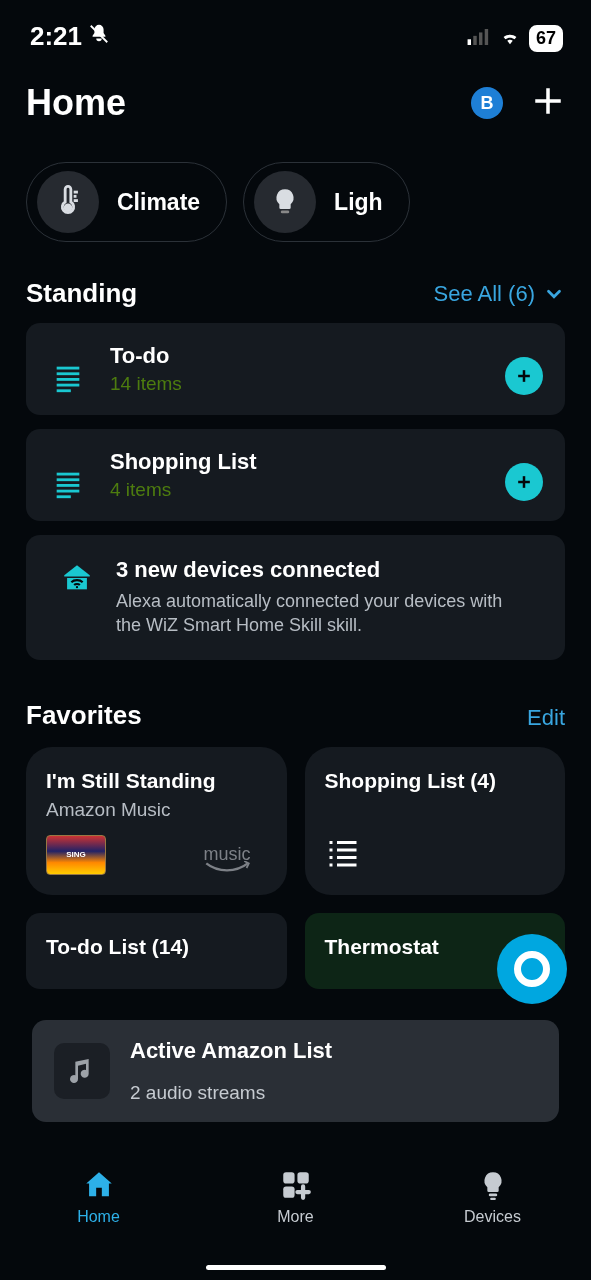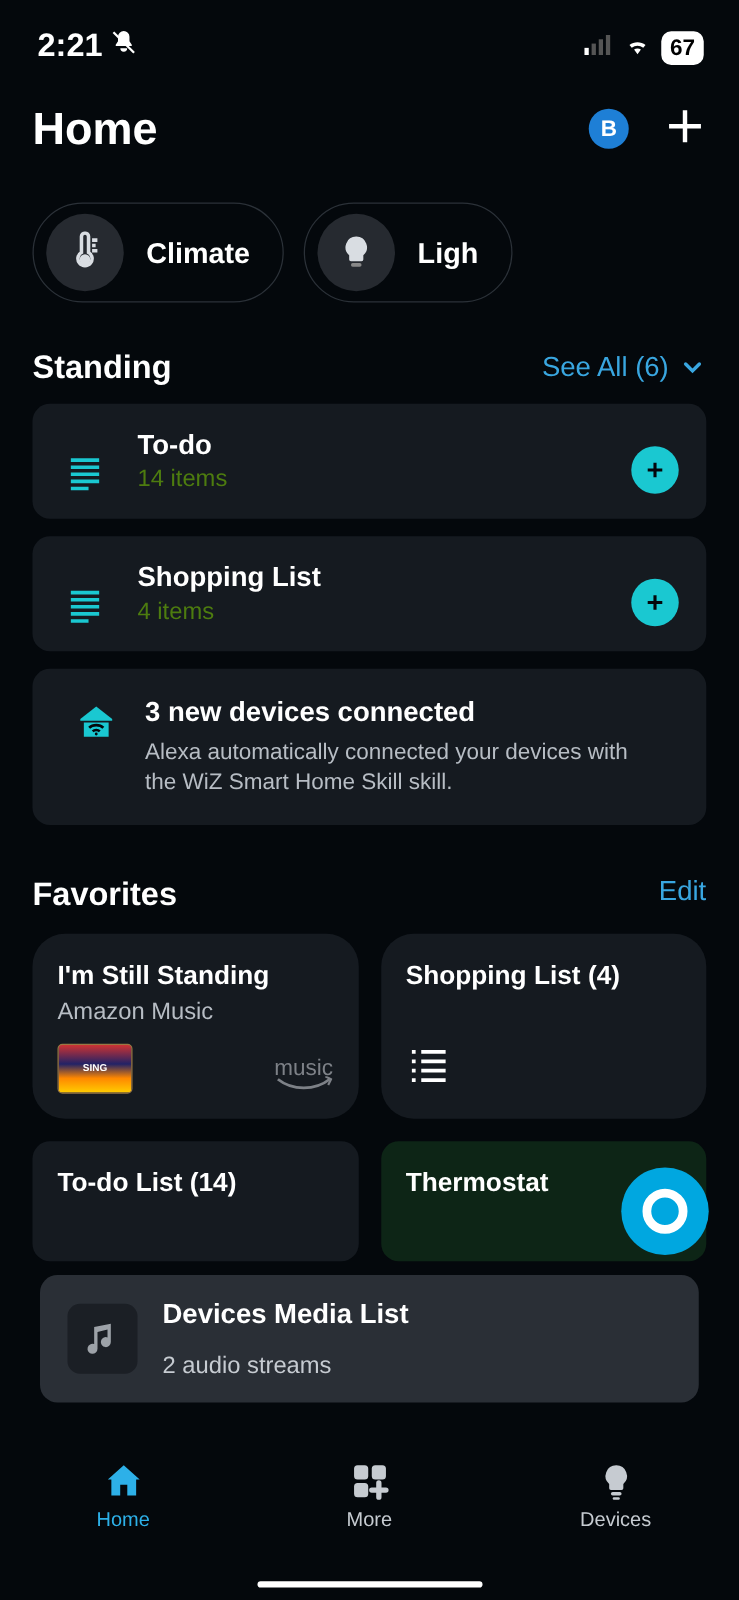--- a/index.html
+++ b/index.html
@@ -82,48 +82,48 @@
   .add-circle svg { width: 20px; height: 20px; }
   .notice-card {
     background: #151a20; border-radius: 14px;
     display: flex; gap: 22px;
     padding: 22px 34px;
   }
   .notice-icon { width: 40px; display:flex; align-items:flex-start; justify-content:center; padding-top:4px;}
   .notice-title { font-size: 22px; font-weight: 700; margin-bottom: 6px; }
   .notice-body { font-size: 18px; color: #b7bdc4; line-height: 1.35; }
   
-  .fav-head { padding: 40px 26px 16px 26px; display:flex; justify-content:space-between; align-items:flex-start;}
+  .fav-head { padding: 40px 26px 16px 26px; display:flex; justify-content:space-between; align-items:flex-end;}
   .fav-head h2 { font-size: 26px; font-weight: 700; }
   .edit-link { color: #39a6e0; font-size: 22px; font-weight: 500; }
   .fav-grid {
     display: grid; grid-template-columns: 1fr 1fr; gap: 18px;
     padding: 0 26px;
   }
   .fav-card {
     background: #151a20; border-radius: 26px;
-    padding: 22px 20px 20px 20px;
+    padding: 22px 36px 20px 20px;
     min-height: 148px;
     display: flex; flex-direction: column;
   }
   .fav-title { font-size: 21px; font-weight: 700; margin-bottom: 6px; }
   .fav-sub { font-size: 19px; color: #b7bdc4; }
   .fav-bottom { margin-top: auto; display: flex; justify-content: space-between; align-items:flex-end; }
   .album-art {
     width: 60px; height: 40px; border-radius: 4px;
     background: linear-gradient(#c33,#226 40%,#f80 70%,#fc0);
     font-size: 8px; font-weight: 900; color:#fff;
     display:flex; align-items:center; justify-content:center;
     border:1px solid #974;
   }
   .music-logo { color: #7d8187; font-size: 18px; font-weight: 400; display:flex; flex-direction:column; align-items:center; line-height:0.7;}
   .list-lines svg { width: 36px; height: 36px; }
   .fav-half {
     background: #151a20; border-radius: 14px;
-    padding: 22px 20px; height: 96px;
+    padding: 22px 20px; height: 76px;
     font-size: 21px; font-weight: 700;
     position: relative;
     overflow: hidden;
   }
   .fav-half.green { background: #0d2516; }
   
   .media-banner {
     position: absolute; left: 32px; right: 32px; top: 1020px;
     background: #2a2f36; border-radius: 14px;
     display: flex; align-items: center; gap: 20px;
@@ -354,21 +354,21 @@
   </div>
 </div>
 
 <div class="media-banner">
   <div class="media-icon">
     <svg viewBox="0 0 24 24" width="32" height="32" fill="#9da2a8">
         <path d="M9 18a3 3 0 1 1-2-2.8V5l10-2v11a3 3 0 1 1-2-2.8V6.5L9 8v10z"></path>
       </svg>
   </div>
   <div>
-    <div class="media-title">Devices Media List</div>
+    <div class="media-title">Active Amazon List</div>
     <div class="media-sub">2 audio streams</div>
   </div>
 </div>
 
 <div class="bulb-row">
   <div class="bulb-label">bedroom bulb 3</div>
   <div class="bulb-label">bedroom bulb 2</div>
 </div>
 
 <div class="alexa-fab">

